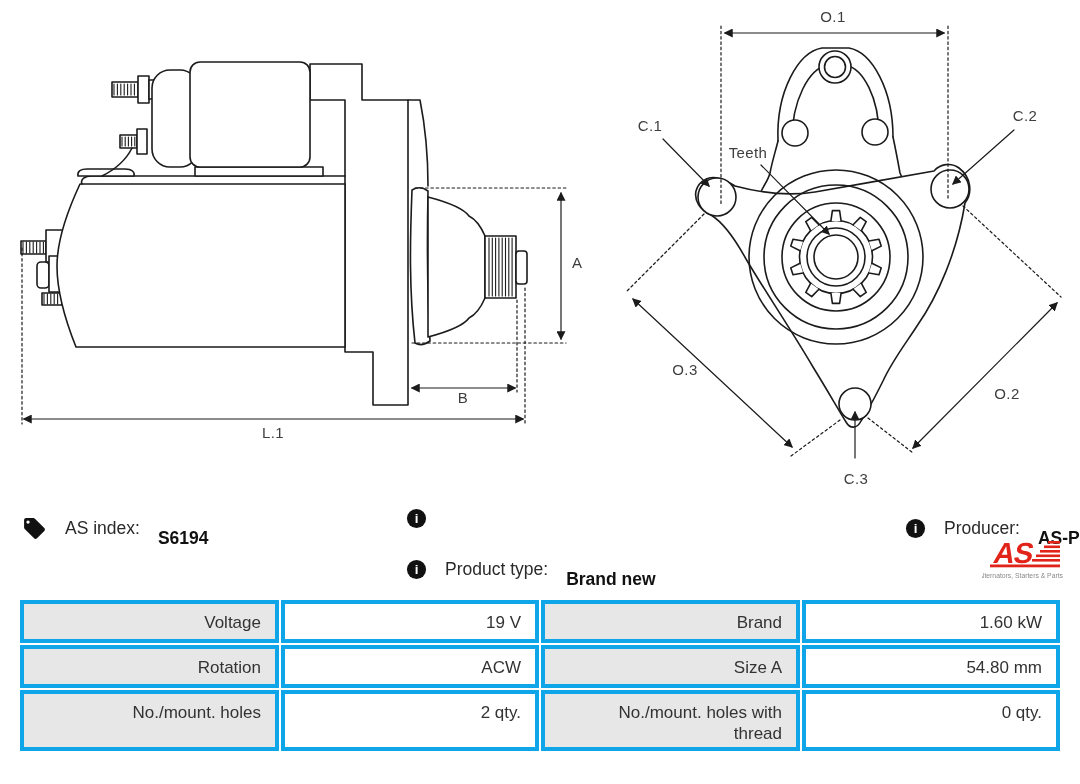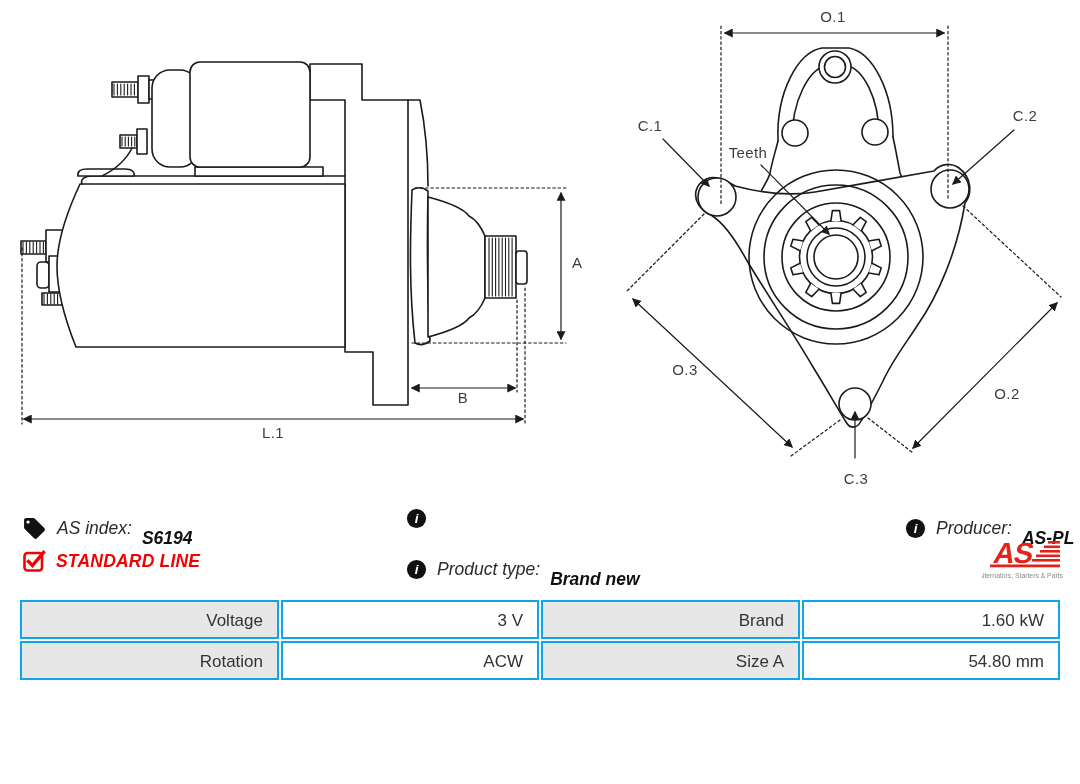--- a/index.html
+++ b/index.html
@@ -1,30 +1,30 @@
 <!DOCTYPE html>
 <html><head>
 <meta charset="utf-8">
 <style>
   html,body{margin:0;padding:0;background:#fff;}
   .page{position:relative;width:1080px;height:784px;background:#fff;overflow:hidden;
         font-family:"Liberation Sans",sans-serif;color:#222;}
   svg text{font-family:"Liberation Sans",sans-serif;}
   .drawing{position:absolute;left:0;top:0;}
   .dim-label{font-size:15px;fill:#3e3e3e;letter-spacing:.4px;}
-  .info-item{position:absolute;display:flex;align-items:center;gap:10px;
-             font-size:17.5px;color:#2a2a2a;white-space:nowrap;font-style:italic;}
+  .info-item{position:absolute;display:flex;align-items:center;gap:18px;
+             font-size:17.5px;color:#2a2a2a;white-space:nowrap;}
   .info-item .bold{font-weight:bold;color:#111;margin-top:20px;}
   .std-line{color:#f40000;font-weight:bold;letter-spacing:.2px;}
   .icon{flex:0 0 auto;display:block;}
   .logo-box{position:absolute;}
   table.specs{position:absolute;left:18px;top:598px;width:1044px;
               border-collapse:separate;border-spacing:2px;table-layout:fixed;
               font-size:17px;color:#333;}
-  table.specs td{border:2px solid #0ea5e9;vertical-align:top;
+  table.specs td{border:4px solid #0ea5e9;vertical-align:top;
                  padding:8px 14px 0 6px;text-align:right;line-height:21px;
                  overflow:hidden;}
   td.lbl{background:#e7e7e7;}
   td.val{background:#ffffff;}
   tr.r1 td, tr.r2 td, tr.r3 td{height:27px;}
   tr.r4 td{height:45px;}
   .wrapcell{display:inline-block;max-width:192px;text-align:right;}
 </style>
 </head>
 <body>
@@ -209,27 +209,20 @@
 
   <div class="info-item" style="left:905px;top:508px;">
     <svg class="icon" width="21" height="21" viewBox="0 0 22 22">
       <circle cx="11" cy="11" r="10" fill="#111"></circle>
       <text x="11" y="16.2" text-anchor="middle" fill="#fff" font-size="14" font-weight="bold" font-family="Liberation Serif, serif">i</text>
     </svg>
     <span>Producer:</span>
     <span class="bold">AS-PL</span>
   </div>
 
-  <div class="info-item" style="left:22px;top:549px;">
-    <svg class="icon" width="24" height="24" viewBox="0 0 24 24">
-      <rect x="2.5" y="4" width="17.5" height="17.5" rx="3" fill="none" stroke="#f40000" stroke-width="2.6"></rect>
-      <path d="M6.5,12.5 L10.5,16.5 L21.5,3.5" fill="none" stroke="#f40000" stroke-width="3.4" stroke-linecap="square"></path>
-    </svg>
-    <span class="std-line">STANDARD LINE</span>
-  </div>
 
   <div class="info-item" style="left:406px;top:549px;">
     <svg class="icon" width="21" height="21" viewBox="0 0 22 22">
       <circle cx="11" cy="11" r="10" fill="#111"></circle>
       <text x="11" y="16.2" text-anchor="middle" fill="#fff" font-size="14" font-weight="bold" font-family="Liberation Serif, serif">i</text>
     </svg>
     <span>Product type:</span>
     <span class="bold">Brand new</span>
   </div>
 
@@ -253,25 +246,31 @@
   <table class="specs">
     <colgroup>
         <col style="width:259px">
         <col style="width:258px">
         <col style="width:259px">
         <col style="width:258px">
       </colgroup>
     <tbody>
       <tr class="r1">
         <td class="lbl"><span>Voltage</span></td>
-        <td class="val"><span>3 V</span></td>
+        <td class="val"><span>19 V</span></td>
         <td class="lbl"><span>Brand</span></td>
         <td class="val"><span>1.60 kW</span></td>
       </tr>
       <tr class="r2">
         <td class="lbl"><span>Rotation</span></td>
         <td class="val"><span>ACW</span></td>
         <td class="lbl"><span>Size A</span></td>
         <td class="val"><span>54.80 mm</span></td>
       </tr>
+      <tr class="r4">
+        <td class="lbl"><span>No./mount. holes</span></td>
+        <td class="val"><span>2 qty.</span></td>
+        <td class="lbl"><span class="wrapcell">No./mount. holes with thread</span></td>
+        <td class="val"><span>0 qty.</span></td>
+      </tr>
     </tbody>
   </table>
 </div>
 
 </body></html>

